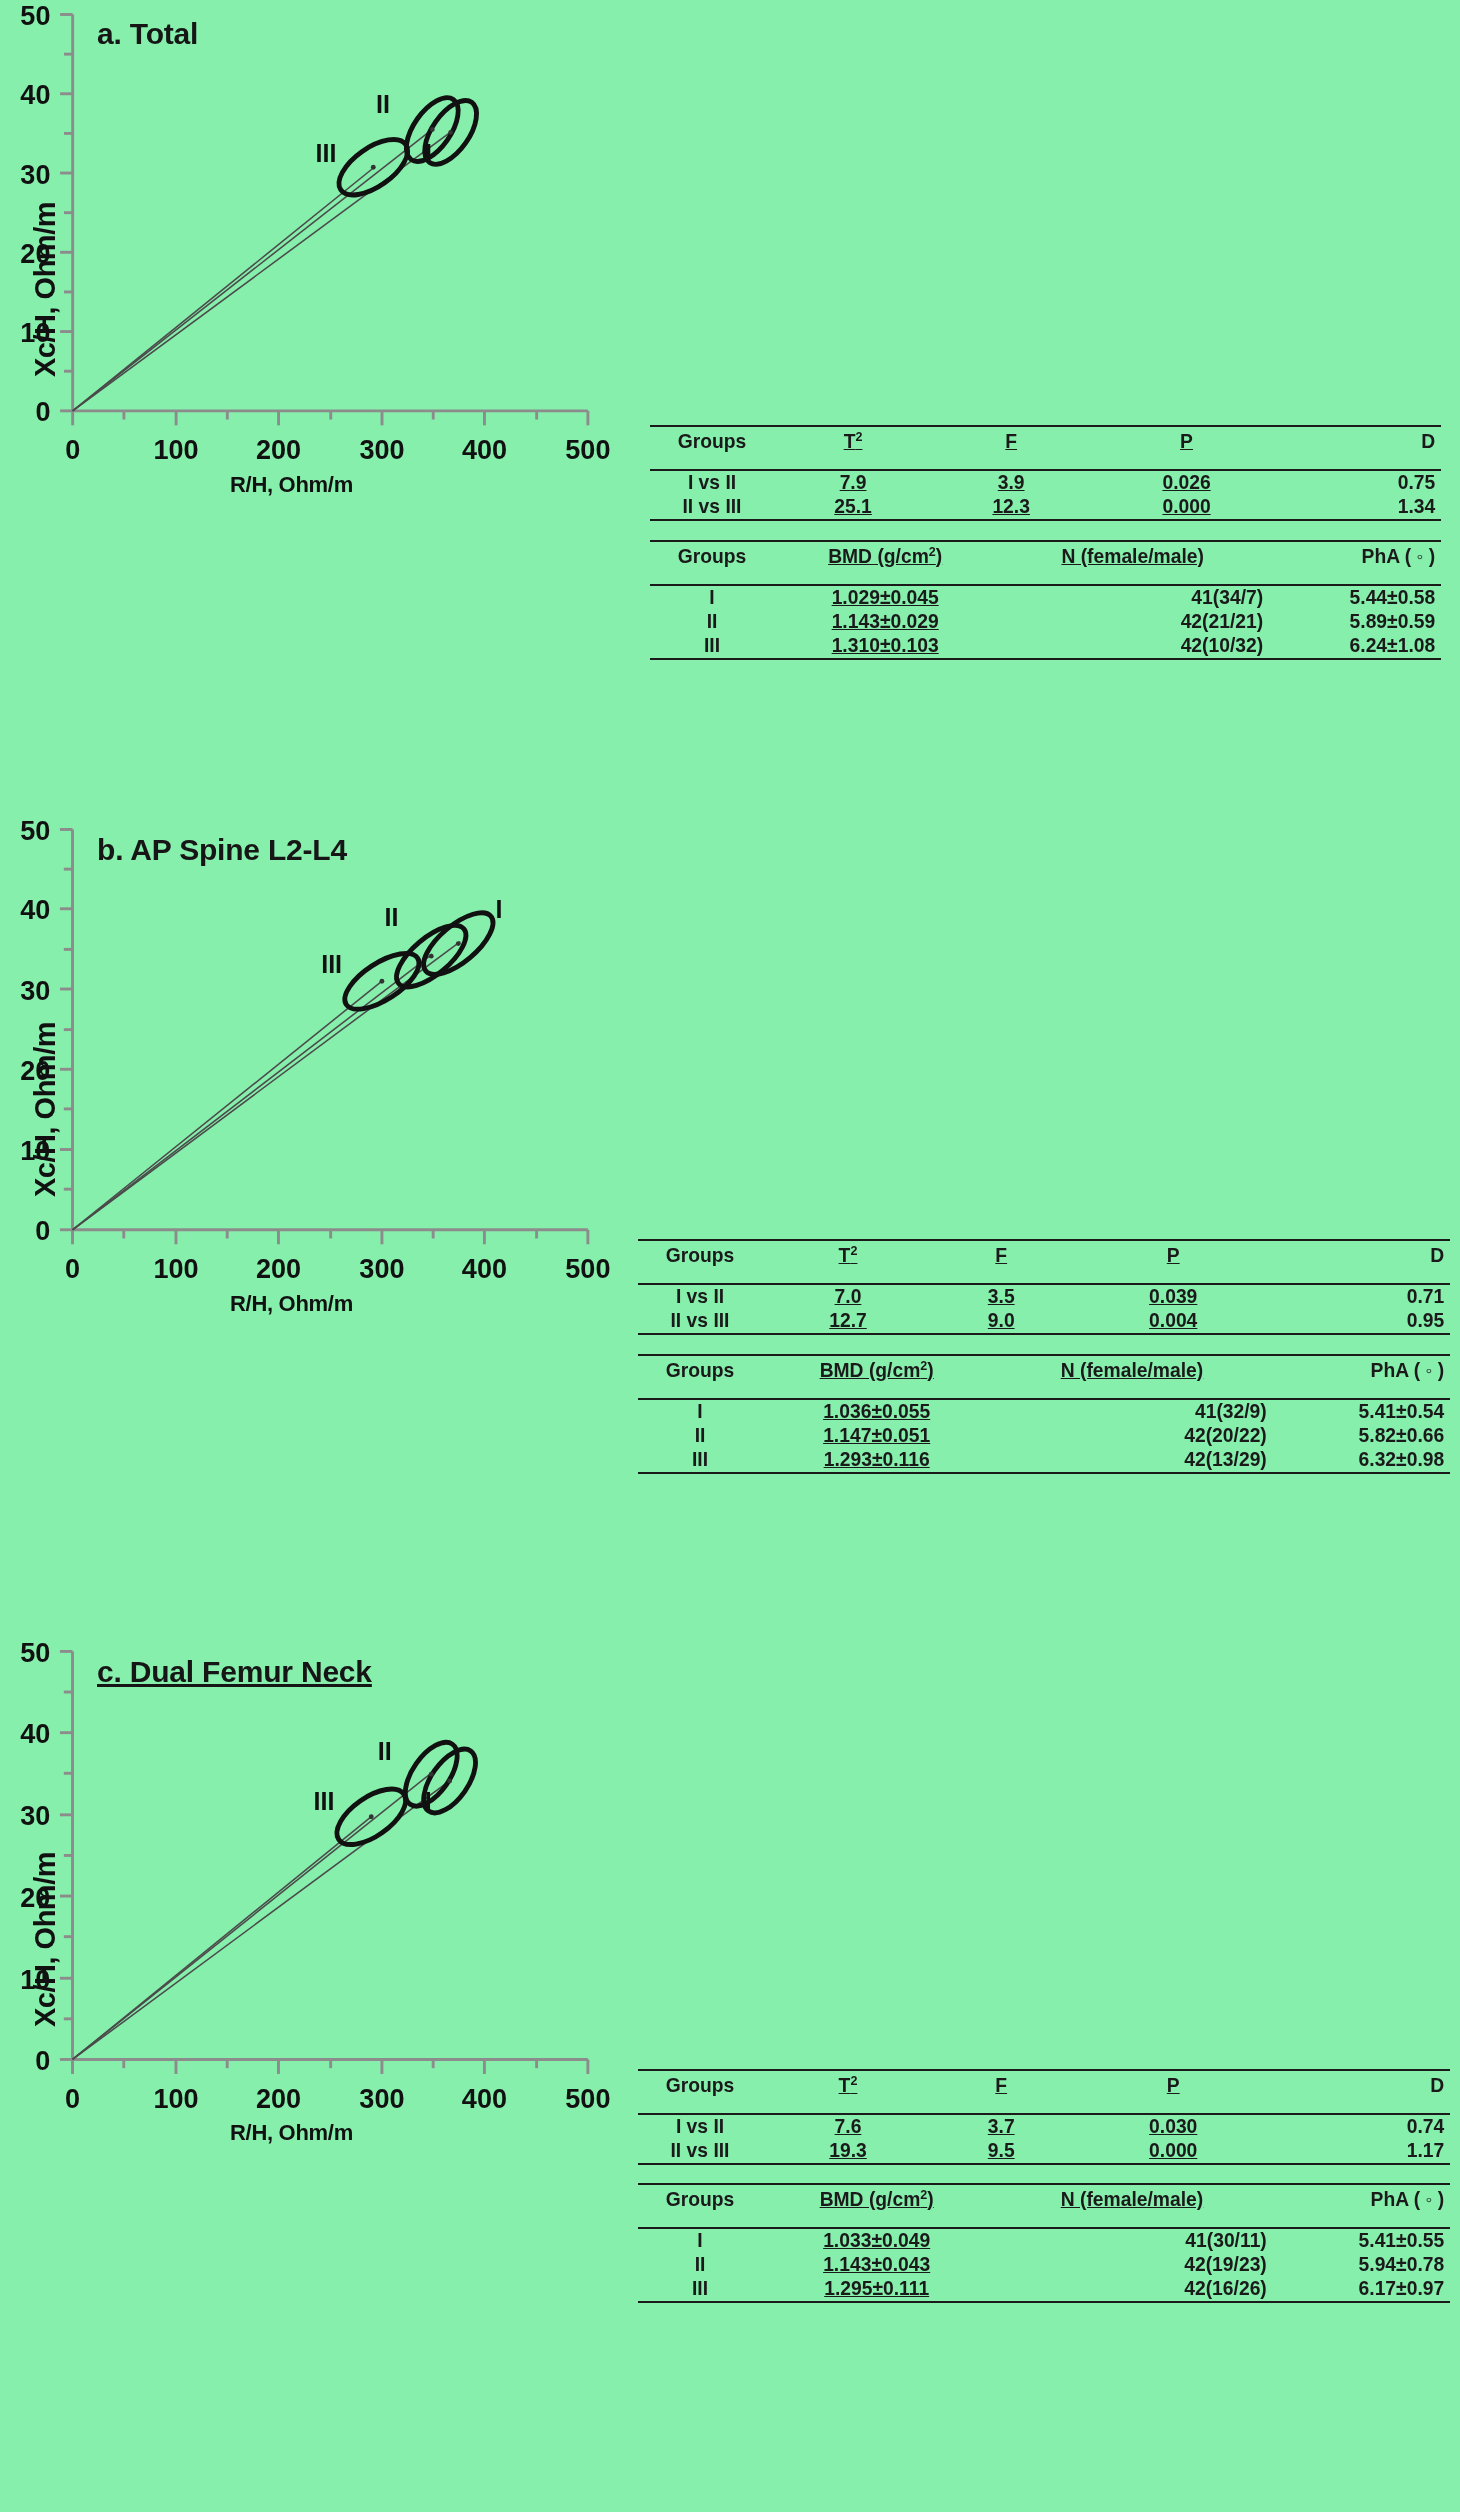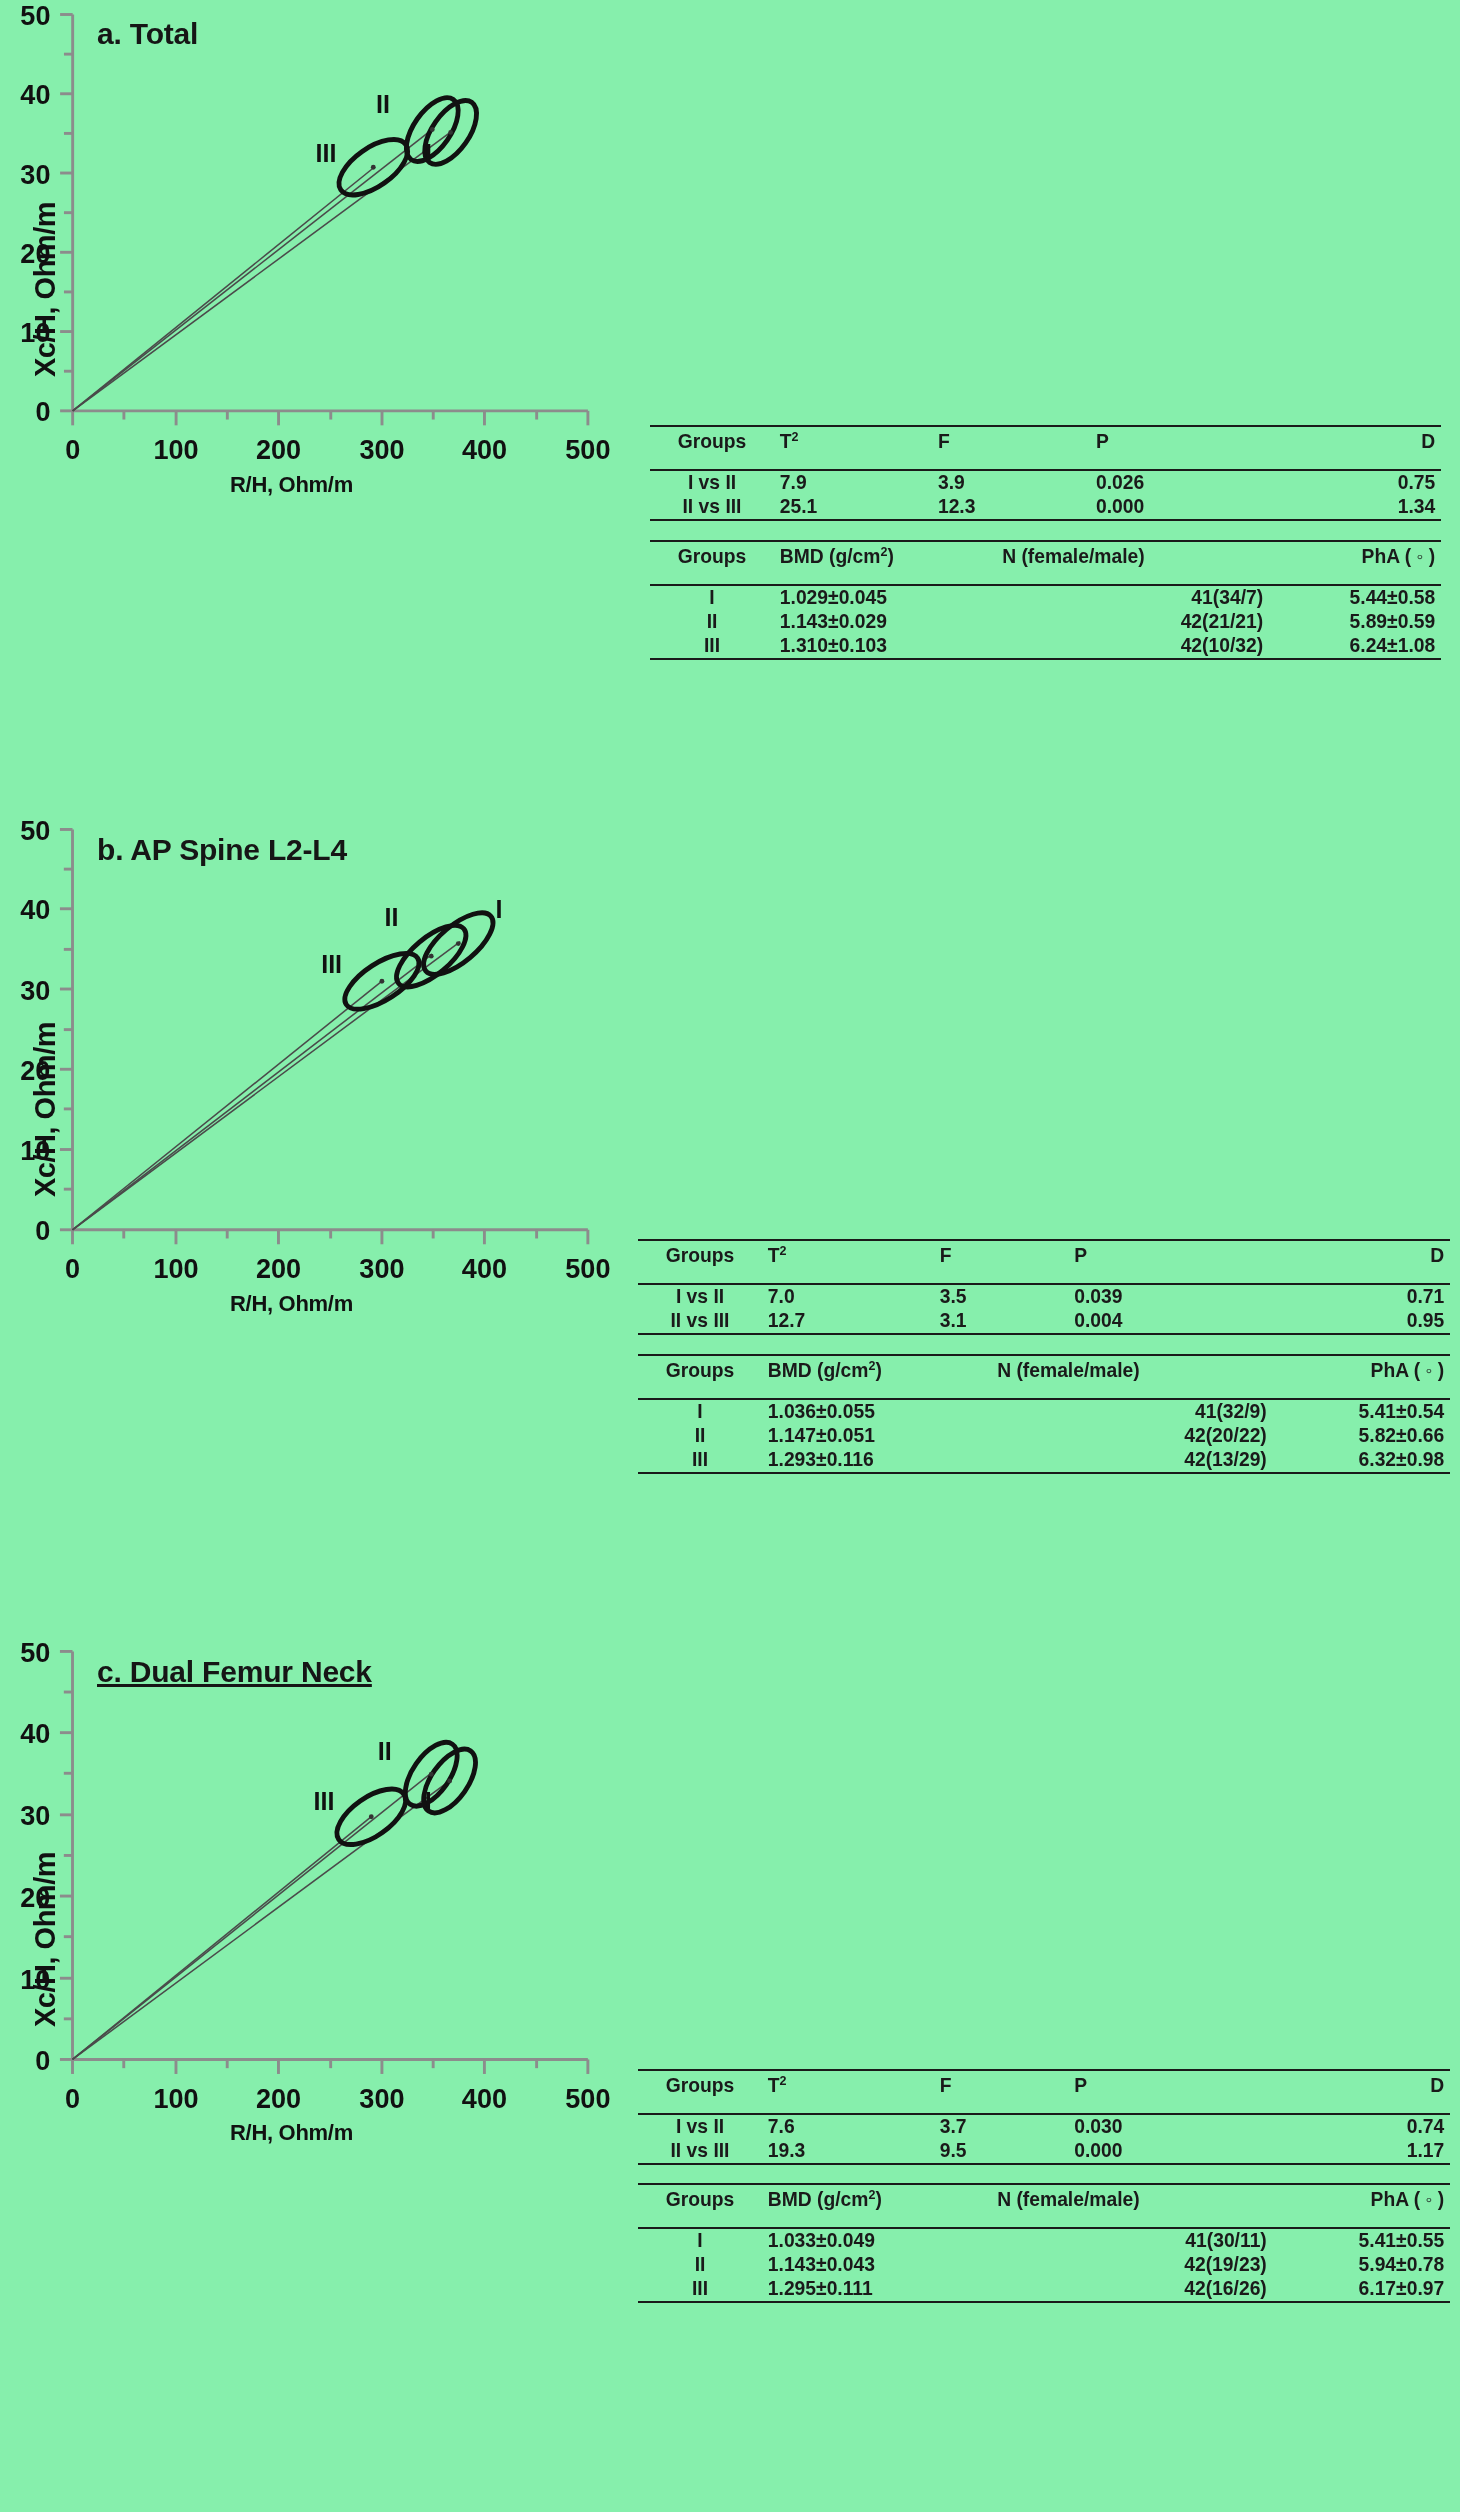--- a/index.html
+++ b/index.html
@@ -88,21 +88,21 @@
   .stat-table thead th {
     border-top: 2.9px double #1a1a1a;
     border-bottom: 2.9px double #1a1a1a;
     padding-top: 2.9px;
     padding-bottom: 16px;
   }
   .stat-table tbody tr:last-child td {
     border-bottom: 2.9px double #1a1a1a;
   }
   .stat-table .c-grp  { text-align: center; width: 124px; }
-  .stat-table .c-num  { text-align: left; }
+  .stat-table .c-num  { text-align: center; text-decoration: underline; }
   .stat-table .c-right{ text-align: right; }
   sup { font-size: 0.65em; vertical-align: super; }
 </style>
 </head>
 <body>
 
 <div id="page">
 
   <div class="panel panel-a">
     <div class="panel-title" style="left:97px; top:17.4px;">a. Total</div>
@@ -321,21 +321,21 @@
         <tr>
           <td class="c-grp">I vs II</td>
           <td class="c-num">7.0</td>
           <td class="c-num">3.5</td>
           <td class="c-num">0.039</td>
           <td class="c-right">0.71</td>
         </tr>
         <tr>
           <td class="c-grp">II vs III</td>
           <td class="c-num">12.7</td>
-          <td class="c-num">3.1</td>
+          <td class="c-num">9.0</td>
           <td class="c-num">0.004</td>
           <td class="c-right">0.95</td>
         </tr>
       </tbody>
     </table>
 
     <table class="stat-table" style="left:638px; top:542px; width:812px;">
       <thead>
           <tr>
         <th class="c-grp">Groups</th>

